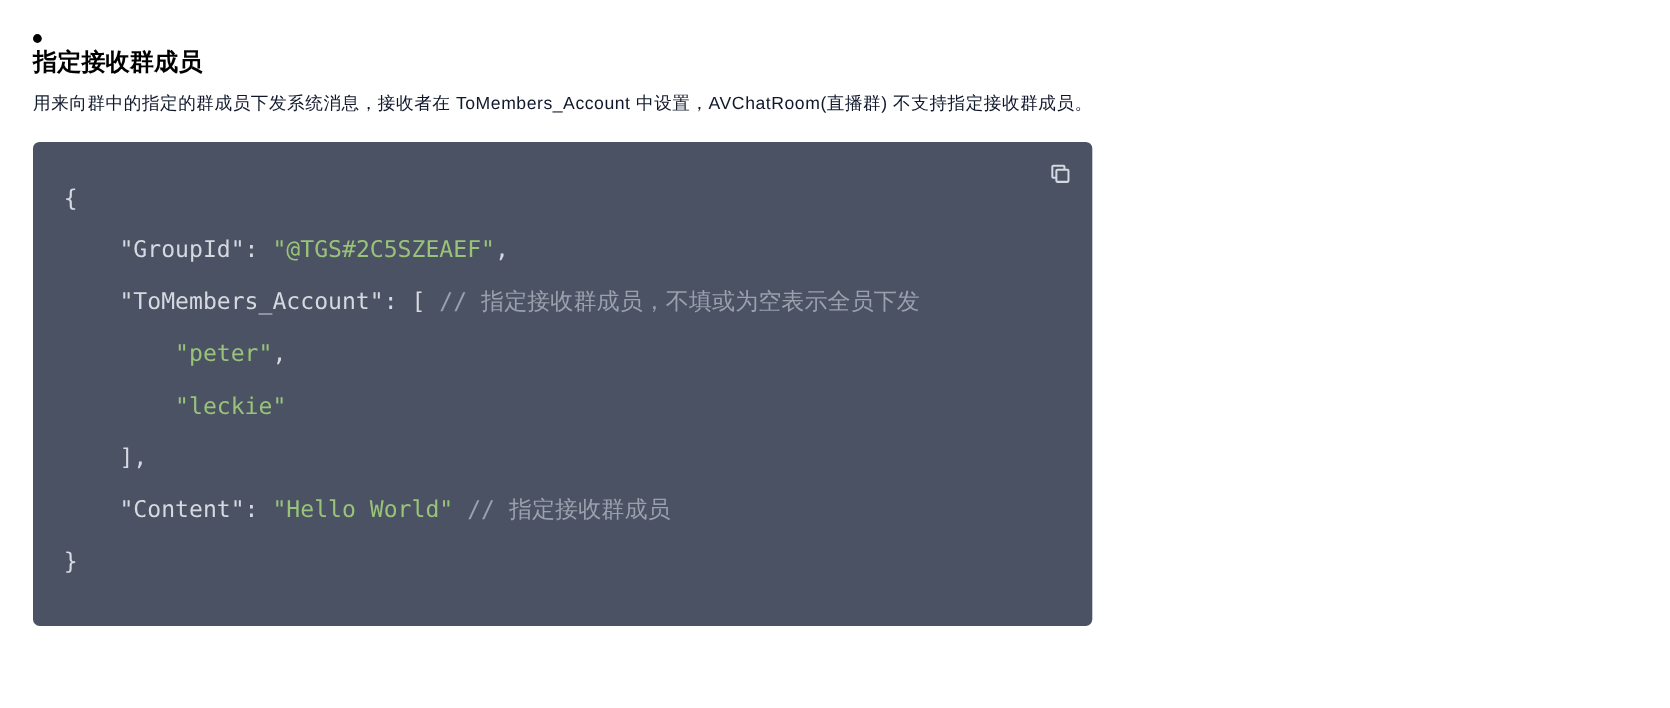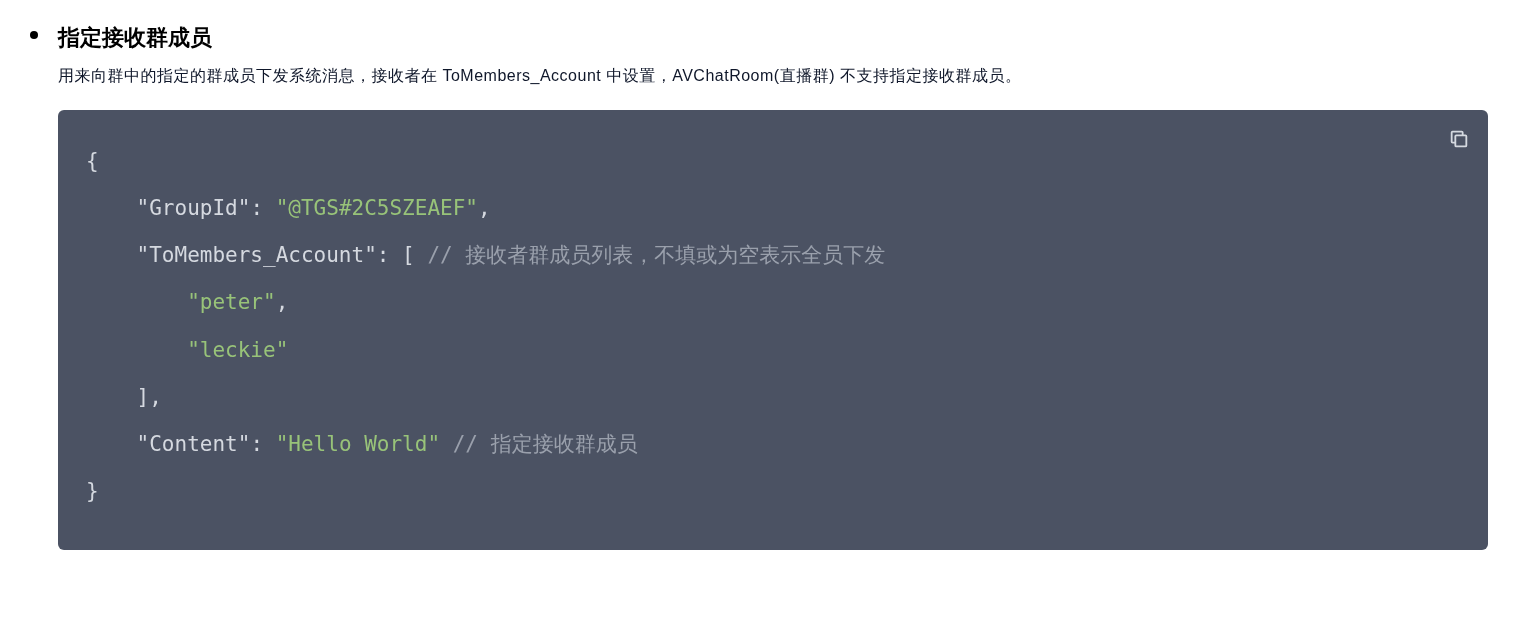--- a/index.html
+++ b/index.html
@@ -7,20 +7,21 @@
       font-family: -apple-system, BlinkMacSystemFont, "PingFang SC", "Hiragino Sans GB", "Microsoft YaHei", sans-serif;
       background: #ffffff;
       padding: 20px 30px;
       color: #000;
       width: 1518px;
     }
     .list-item {
       display: flex;
       align-items: flex-start;
       margin-bottom: 8px;
+      flex-direction: column;
     }
     .bullet {
       width: 8px;
       height: 8px;
       background: #000;
       border-radius: 50%;
       margin-top: 11px;
       margin-right: 20px;
       flex-shrink: 0;
     }
@@ -79,21 +80,21 @@
     <div class="item-description">用来向群中的指定的群成员下发系统消息，接收者在 ToMembers_Account 中设置，AVChatRoom(直播群) 不支持指定接收群成员。</div>
     <div class="code-block">
       <div class="copy-icon">
         <svg viewBox="0 0 24 24" width="22" height="22" fill="none" stroke="currentColor" stroke-width="2">
           <rect x="8" y="8" width="12" height="12" rx="1"></rect>
           <path d="M16 8 V5 a1 1 0 0 0 -1 -1 H5 a1 1 0 0 0 -1 1 v10 a1 1 0 0 0 1 1 h3"></path>
         </svg>
       </div>
 <pre><span class="tok-punct">{</span>
 <span>    </span><span class="tok-key">"GroupId"</span><span class="tok-punct">: </span><span class="tok-string">"@TGS#2C5SZEAEF"</span><span class="tok-punct">,</span>
-<span>    </span><span class="tok-key">"ToMembers_Account"</span><span class="tok-punct">: </span><span class="tok-punct">[ </span><span class="tok-comment">// 接收者群成员列表，不填或为空表示全员下发</span>
+<span>    </span><span class="tok-key">"ToMembers_Account"</span><span class="tok-punct">: </span><span class="tok-punct">[ </span><span class="tok-comment">// 指定接收群成员，不填或为空表示全员下发</span>
 <span>        </span><span class="tok-string">"peter"</span><span class="tok-punct">,</span>
 <span>        </span><span class="tok-string">"leckie"</span>
 <span>    </span><span class="tok-punct">],</span>
 <span>    </span><span class="tok-key">"Content"</span><span class="tok-punct">: </span><span class="tok-string">"Hello World"</span><span> </span><span class="tok-comment">// 指定接收群成员</span>
 <span class="tok-punct">}</span></pre>
     </div>
   </div>
 </div>
 
 </body></html>

